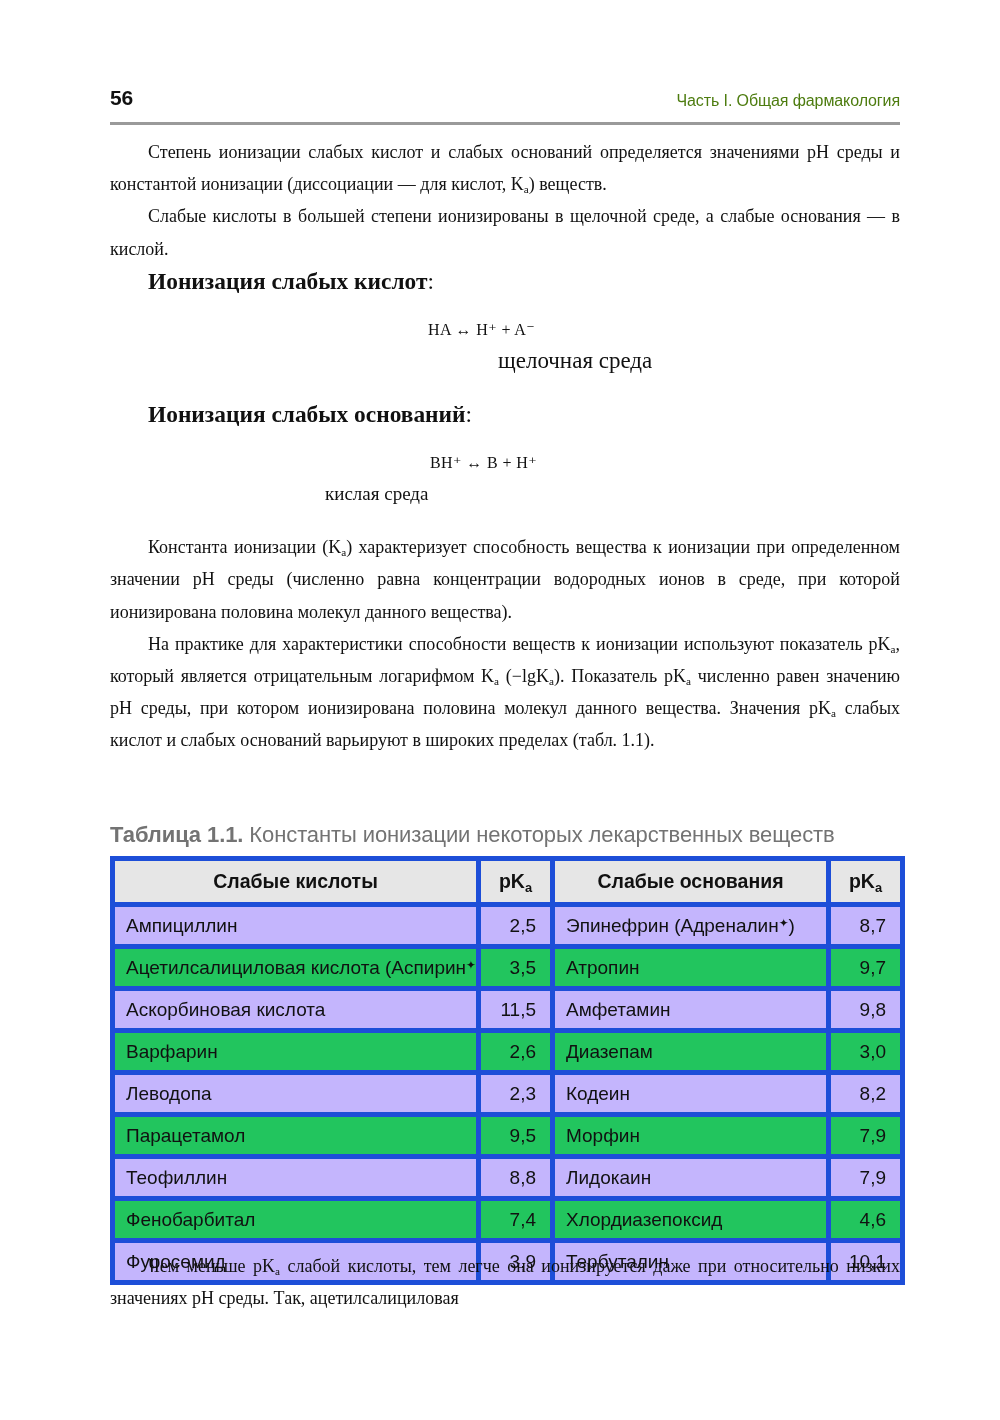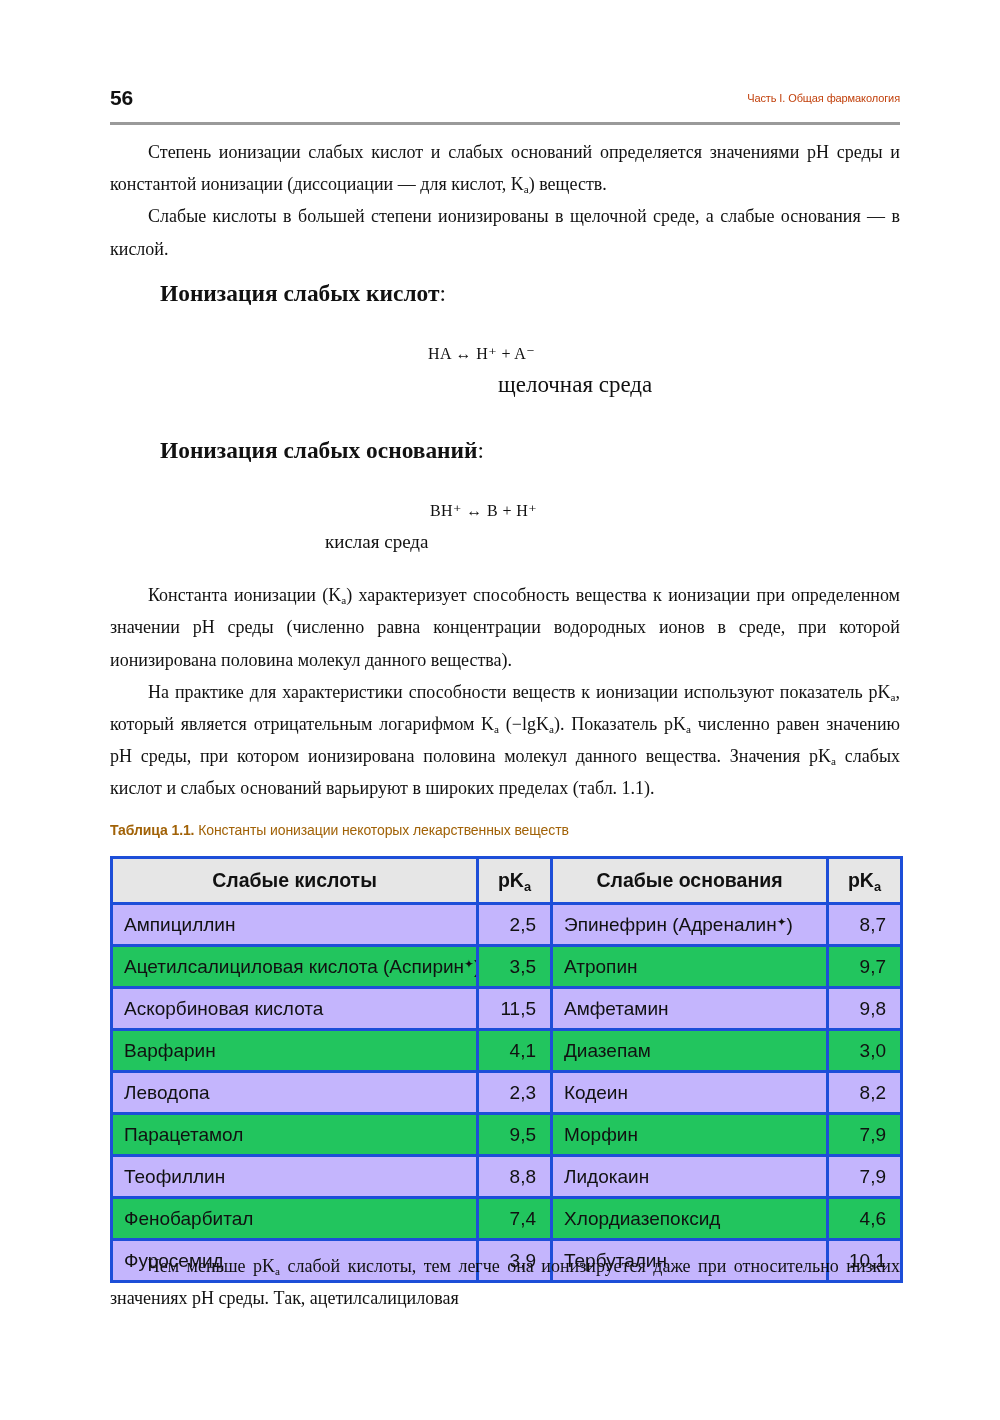--- a/index.html
+++ b/index.html
@@ -26,35 +26,35 @@
     padding: 0;
   }
 
   
   .runhead {
     position: absolute;
     left: 110px;
     top: 86px;
     width: 790px;
     display: flex;
-    align-items: center;
+    align-items: flex-end;
     justify-content: space-between;
     font-family: "Liberation Sans", "DejaVu Sans", sans-serif;
     gap: 48px;
   }
   .folio {
     font-size: 21px;
     font-weight: 700;
     letter-spacing: -0.3px;
     color: #111;
   }
   .runhead-title {
-    font-size: 11px;
+    font-size: 16px;
     font-weight: 400;
-    color: #c2410c;
+    color: #4d7c0f;
     letter-spacing: -0.1px;
   }
   .runhead-rule {
     position: absolute;
     left: 110px;
     top: 122px;
     width: 790px;
     height: 3px;
     background: #9a9a9a;
   }
@@ -72,21 +72,21 @@
     line-height: 32.2px;
     text-align: justify;
     text-indent: 38px;
     hyphens: manual;
   }
 
   .lead {
     font-weight: 700;
     font-size: 23.4px;
     line-height: 32.2px;
-    margin: 12px;
+    margin: 0;
     text-indent: 38px;
   }
 
   sub.chem {
     font-size: 0.62em;
     vertical-align: -0.28em;
     line-height: 0;
   }
 
   
@@ -104,42 +104,42 @@
   .spacer-md { height: 17px; }
   .spacer-lg { height: 22px; }
 
   
   .table-caption {
     position: absolute;
     left: 110px;
     top: 822px;
     width: 795px;
     font-family: "Liberation Sans", "DejaVu Sans", sans-serif;
-    font-size: 14px;
-    color: #a16207;
+    font-size: 22px;
+    color: #737373;
     letter-spacing: -0.1px;
   }
   .table-caption .cap-strong { font-weight: 700; }
 
   table.ion {
     position: absolute;
     left: 110px;
     top: 856px;
     width: 790px;
     border-collapse: collapse;
     font-family: "Liberation Sans", "DejaVu Sans", sans-serif;
     table-layout: fixed;
   }
   table.ion col.c-name  { width: 366px; }
   table.ion col.c-val   { width: 74px; }
   table.ion col.c-name2 { width: 276px; }
   table.ion col.c-val2  { width: 74px; }
 
   table.ion th, table.ion td {
-    border: 3px solid #1d4ed8;
+    border: 5px solid #1d4ed8;
     padding: 0 11px;
     height: 42px;
     font-size: 19px;
     color: #111;
     vertical-align: middle;
     box-sizing: border-box;
     overflow: hidden;
     white-space: nowrap;
   }
   table.ion thead th {
@@ -250,21 +250,21 @@
           <td class="val">9,7</td>
         </tr>
         <tr class="plain">
           <td><span>Аскорбиновая кислота</span></td>
           <td class="val">11,5</td>
           <td><span>Амфетамин</span></td>
           <td class="val">9,8</td>
         </tr>
         <tr class="shaded">
           <td><span>Варфарин</span></td>
-          <td class="val">4,1</td>
+          <td class="val">2,6</td>
           <td><span>Диазепам</span></td>
           <td class="val">3,0</td>
         </tr>
         <tr class="plain">
           <td><span>Леводопа</span></td>
           <td class="val">2,3</td>
           <td><span>Кодеин</span></td>
           <td class="val">8,2</td>
         </tr>
         <tr class="shaded">

